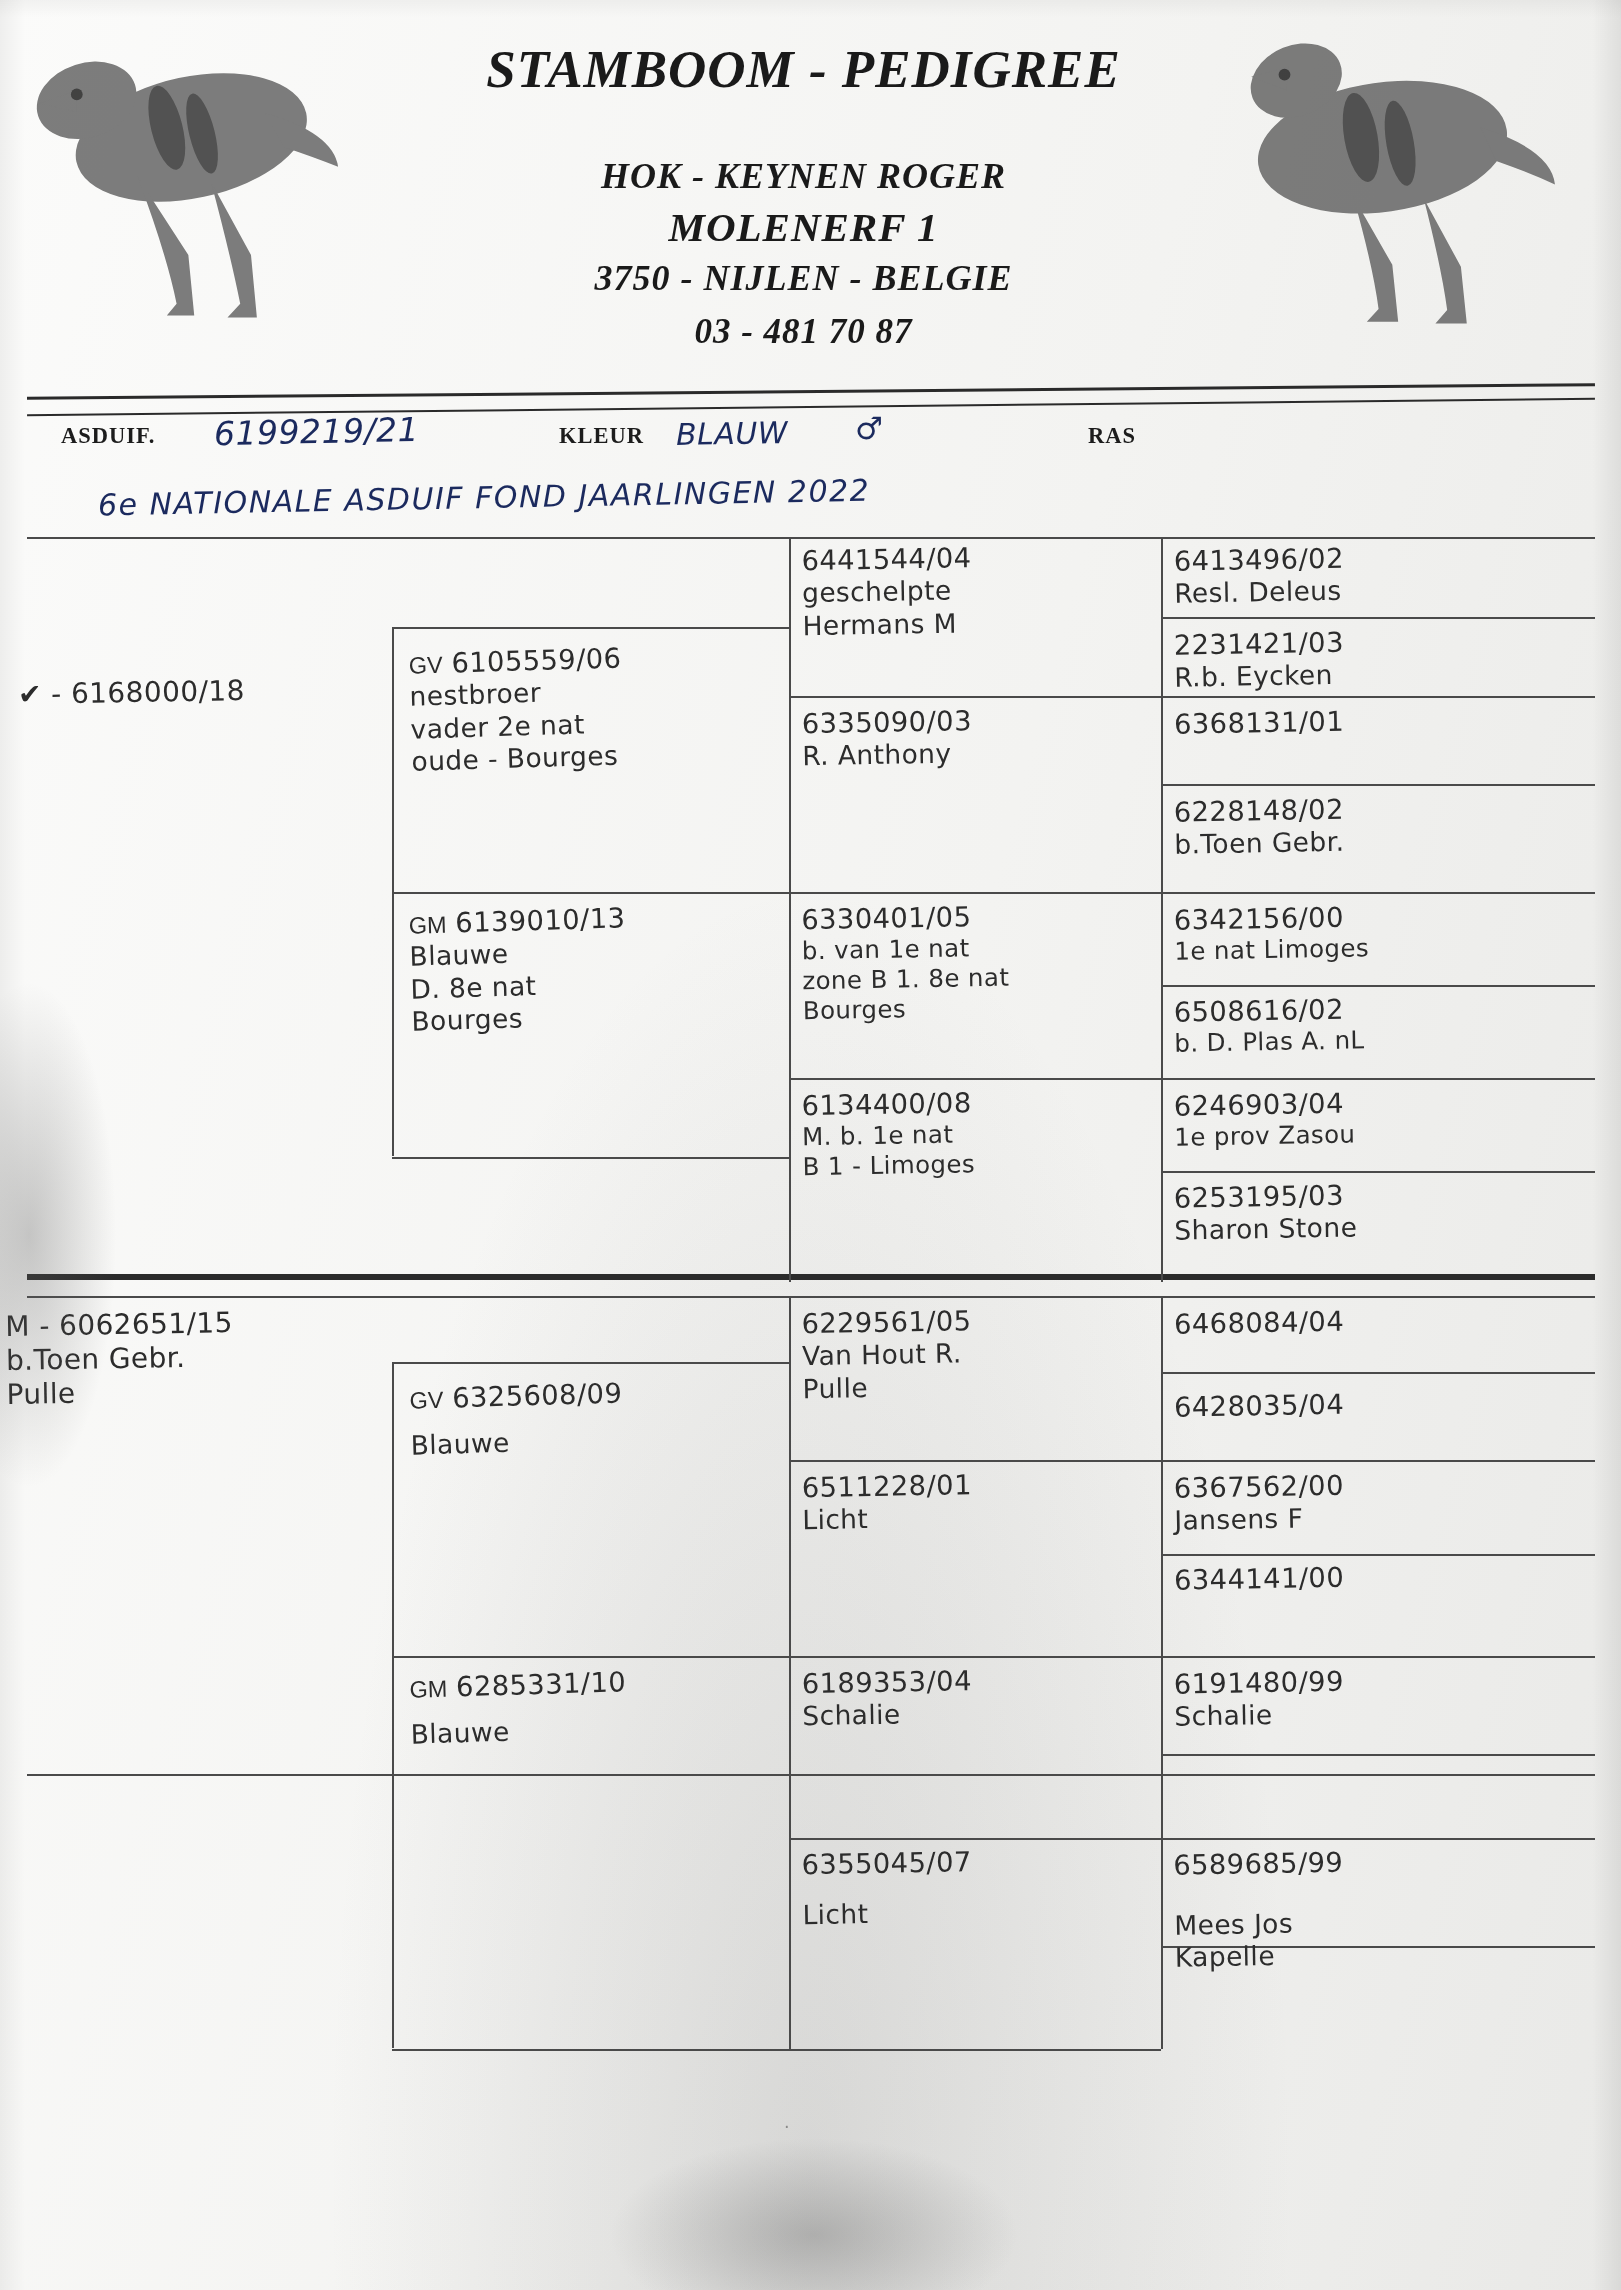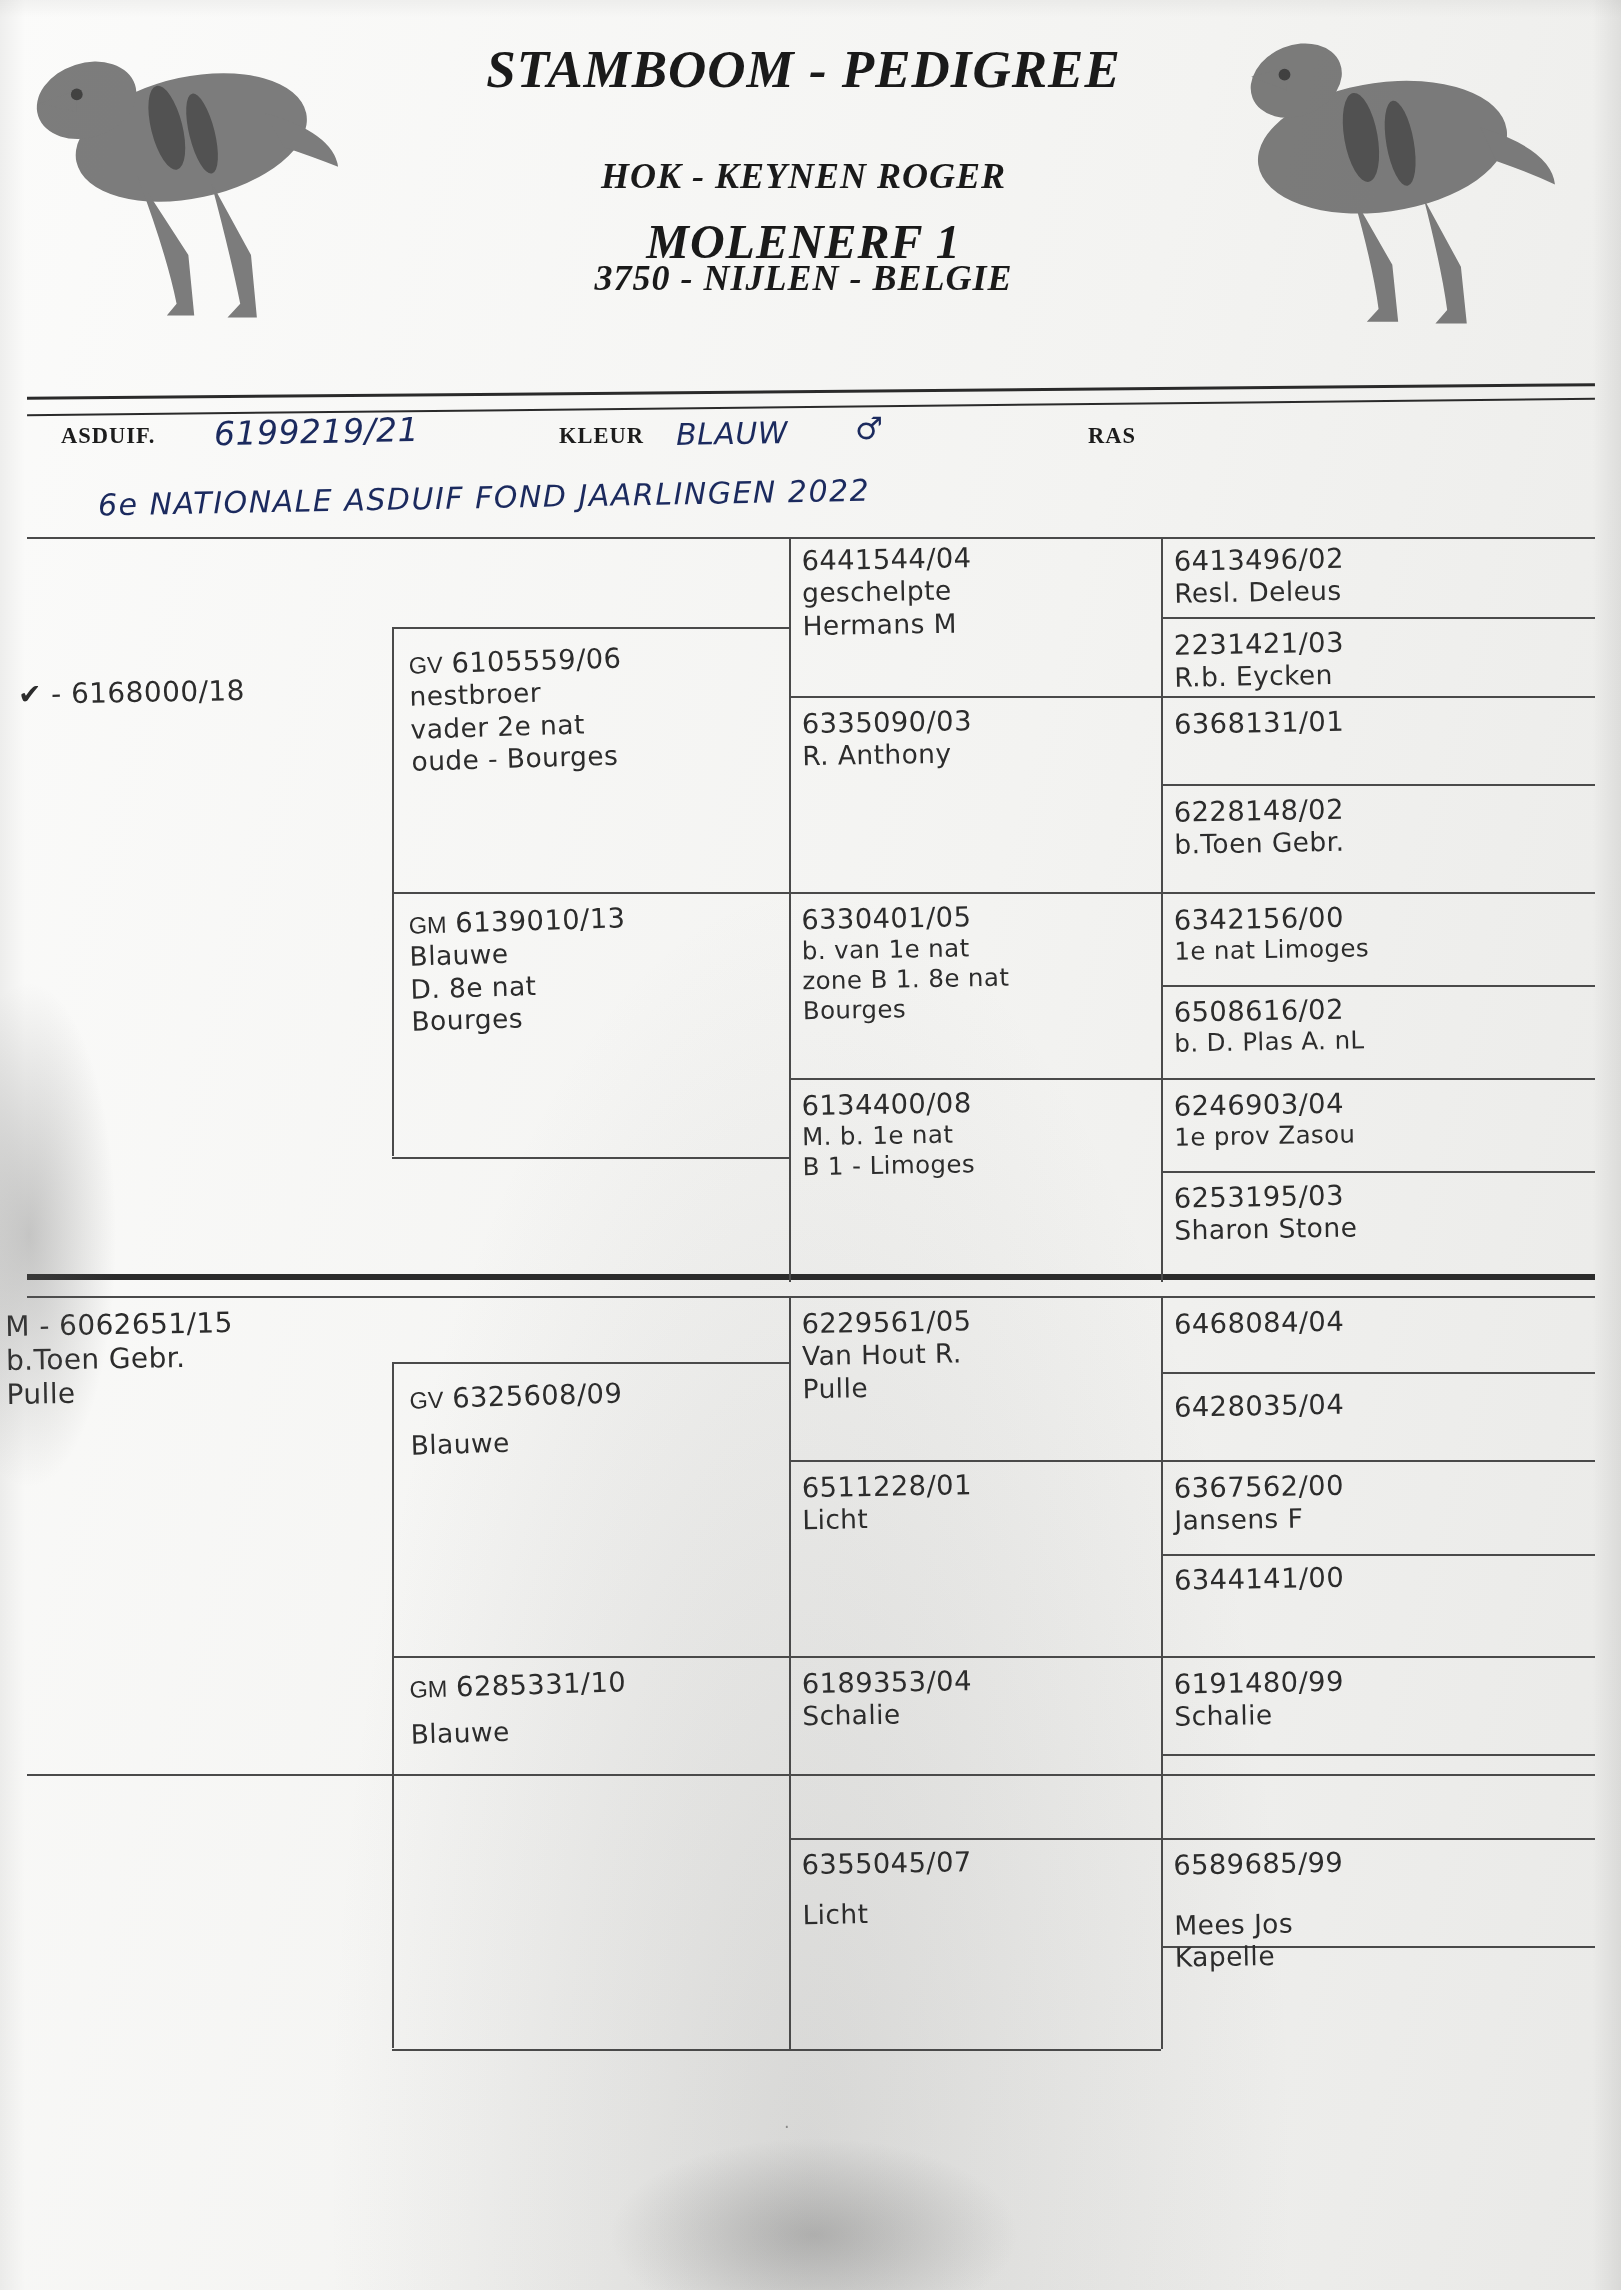--- a/index.html
+++ b/index.html
@@ -64,21 +64,21 @@
     width: 863px;
     left: 372px;
     text-align: center;
     font-family: "Liberation Serif", serif;
     font-weight: bold;
     font-style: italic;
     color: #1a1a1a;
     white-space: nowrap;
   }
   #hdr-l1 { top: 155px; font-size: 36px; letter-spacing: 1px; }
-  #hdr-l2 { top: 214px; font-size: 48px; letter-spacing: 1px; }
+  #hdr-l2 { top: 203px; font-size: 41px; letter-spacing: 1px; }
   #hdr-l3 { top: 257px; font-size: 36px; letter-spacing: 1px; }
   #hdr-l4 { top: 312px; font-size: 35px; letter-spacing: 1px; }
 
   
   .pigeon {
     position: absolute;
     opacity: 0.88;
   }
   #pigeon-left { left: 19.6px; top: 9.8px; width: 323px; height: 343px; }
   #pigeon-right { left: 1206px; top: 9.8px; width: 353px; height: 343px; }
@@ -228,20 +228,21 @@
         <ellipse cx="158" cy="130" rx="17" ry="46" transform="rotate(-10 158 130)"></ellipse>
         <ellipse cx="198" cy="136" rx="14" ry="44" transform="rotate(-10 198 136)"></ellipse>
         <circle cx="80" cy="66" r="6" fill="#111"></circle>
       </g>
     </svg>
 
     <div class="hdr-title">STAMBOOM - PEDIGREE</div>
     <div class="hdr-line" id="hdr-l1">HOK - KEYNEN  ROGER</div>
     <div class="hdr-line" id="hdr-l2">MOLENERF  1</div>
     <div class="hdr-line" id="hdr-l3">3750 - NIJLEN - BELGIE</div>
+    <div class="hdr-line" id="hdr-l4">03 - 481 70 87</div>
   </div>
 
   <div class="rule" id="rule-a"></div>
   <div class="rule" id="rule-b"></div>
 
   <div class="lbl" id="lbl-ringnr">ASDUIF.</div>
   <div class="lbl" id="lbl-kleur">KLEUR</div>
   <div class="lbl" id="lbl-ras">RAS</div>
 
   <div class="hw hw-ink" id="val-ringnr">6199219/21</div>

